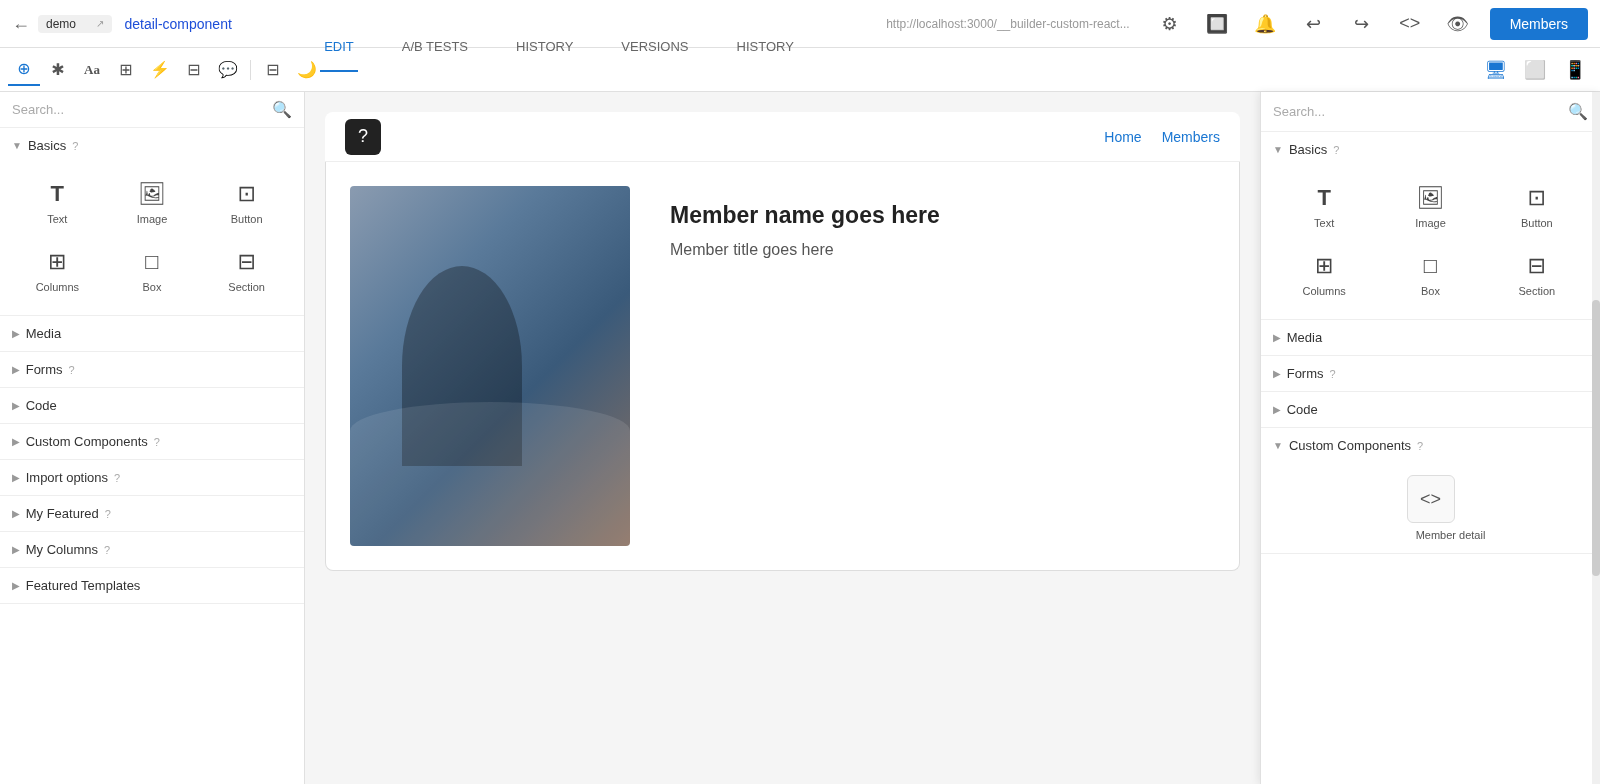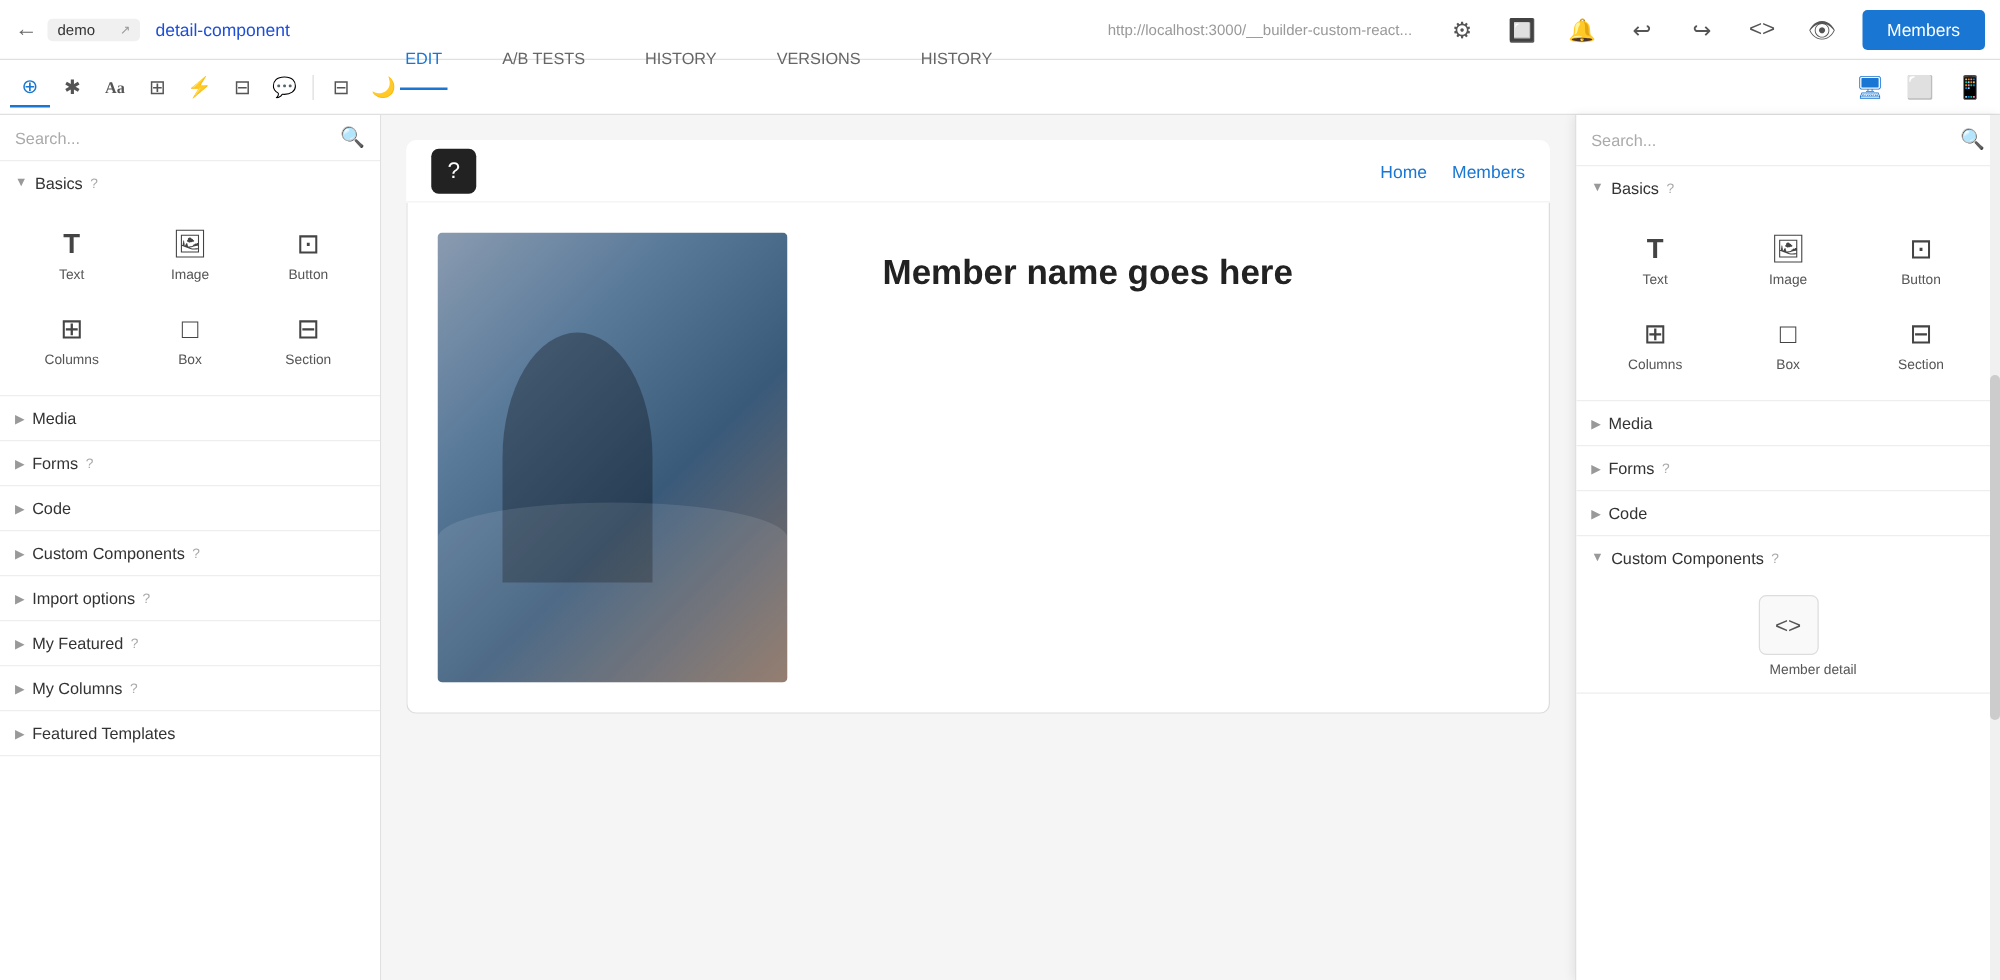--- a/index.html
+++ b/index.html
@@ -100,21 +100,21 @@
     .canvas-frame {
       background: #fff; border: 1px solid #ddd; border-radius: 8px;
       width: 100%; max-width: 1100px; min-height: 400px;
       display: flex; padding: 24px; gap: 24px; position: relative;
     }
     .canvas-image-placeholder {
       width: 280px; height: 360px; border-radius: 4px; overflow: hidden;
       flex-shrink: 0; position: relative;
     }
     .canvas-content { flex: 1; padding: 16px; }
-    .member-name { font-size: 28px; font-weight: 700; color: #222; margin-bottom: 12px; margin-left: 36px; }
+    .member-name { font-size: 23px; font-weight: 700; color: #222; margin-bottom: 12px; }
     .member-title { font-size: 16px; color: #555; }
 
     
     .right-panel {
       width: 340px; background: #fff; border-left: 1px solid #e0e0e0;
       display: flex; flex-direction: column; position: relative;
       box-shadow: -2px 0 8px rgba(0,0,0,0.08);
     }
     .right-panel-search {
       display: flex; align-items: center; padding: 10px 12px;
@@ -334,20 +334,21 @@
         <span style="color:#1976d2;font-size:14px;cursor:pointer;">Home</span>
         <span style="color:#1976d2;font-size:14px;cursor:pointer;">Members</span>
       </div>
     </div>
     <div class="canvas-frame" style="border-radius:0 0 8px 8px; border-top: none;">
       <div class="canvas-image-placeholder">
         <div class="photo-placeholder"></div>
       </div>
       <div class="canvas-content">
         <div class="member-name">Member name goes here</div>
+        <div class="member-title">Member title goes here</div>
       </div>
     </div>
   </div>
 
   <div class="right-panel">
     <div class="right-panel-search">
       <input type="text" style="flex: 1 1 0%; border: none; outline: none; font-size: 13px; color: rgb(51, 51, 51); background: transparent;" placeholder="Search...">
       <button style="background:none;border:none;cursor:pointer;color:#888;font-size:16px;">🔍</button>
     </div>
     <div class="right-panel-content">

